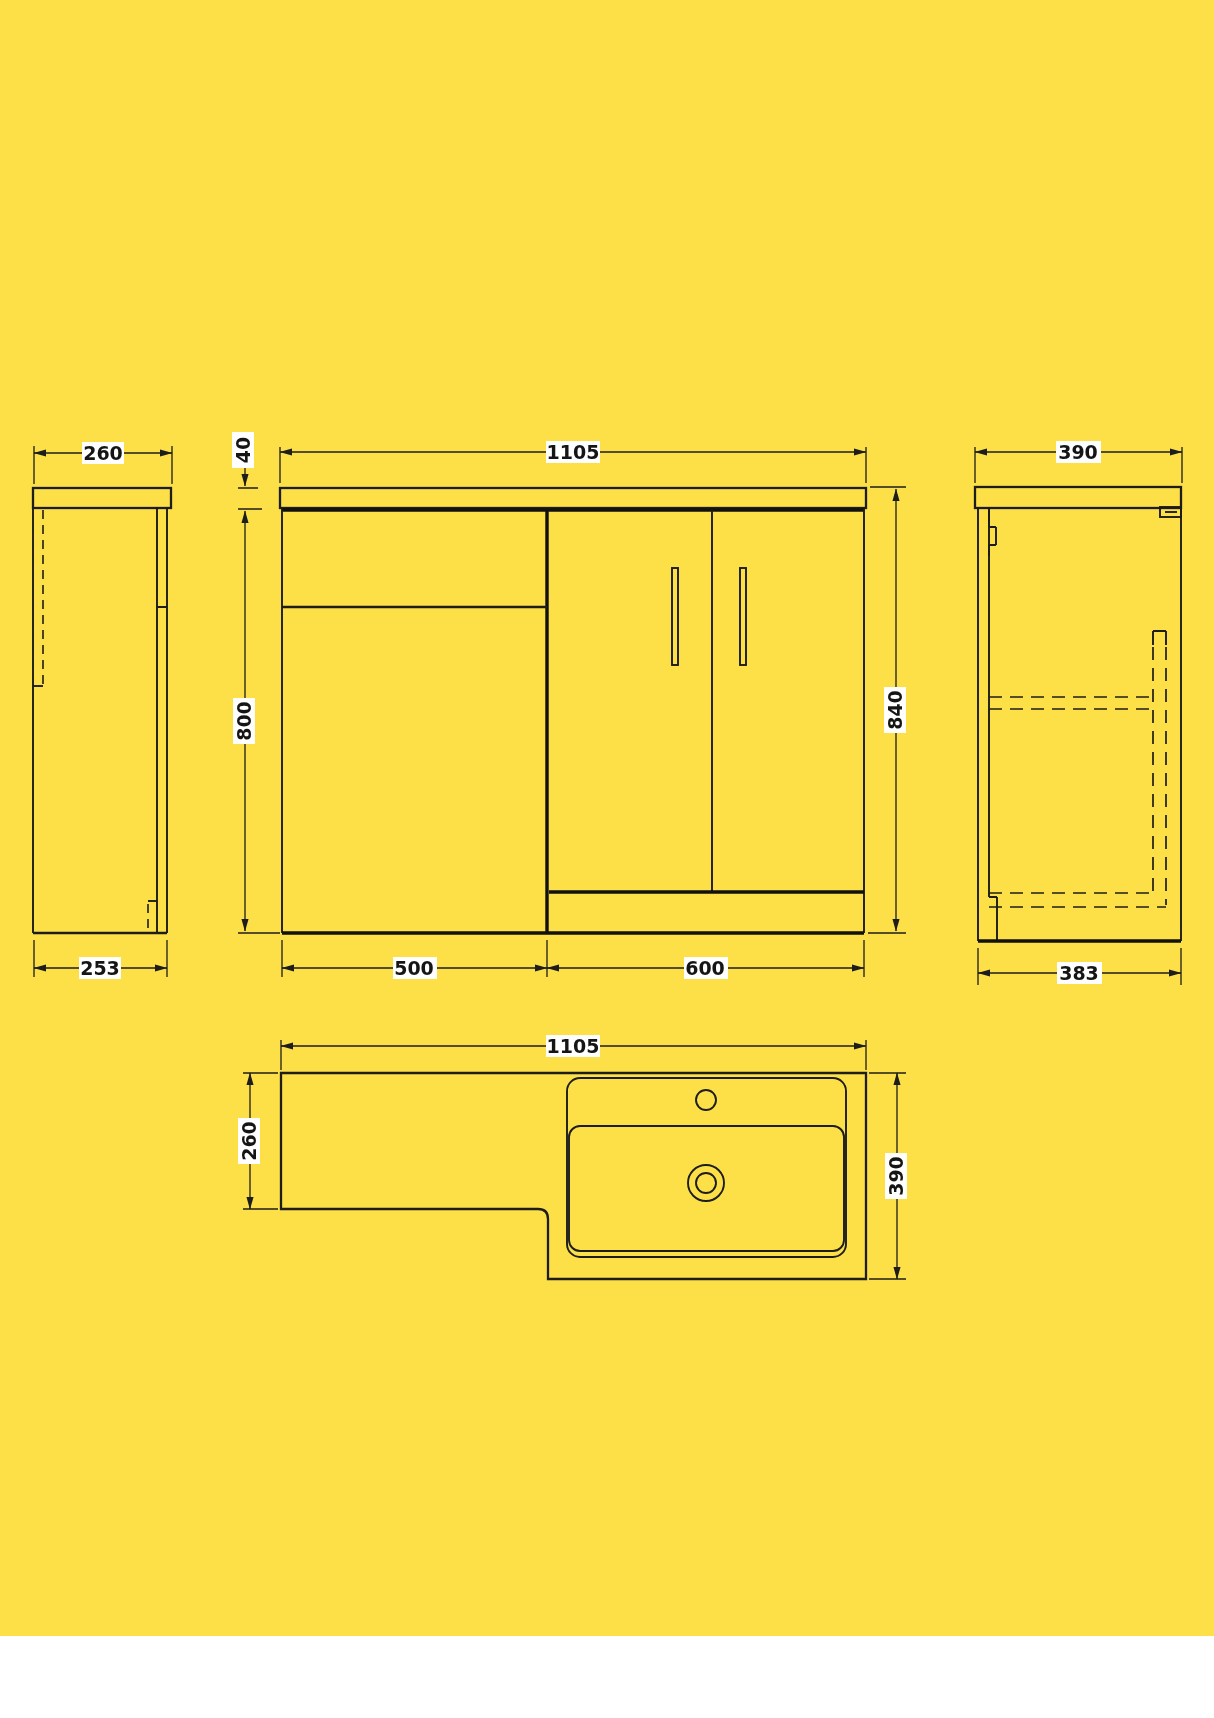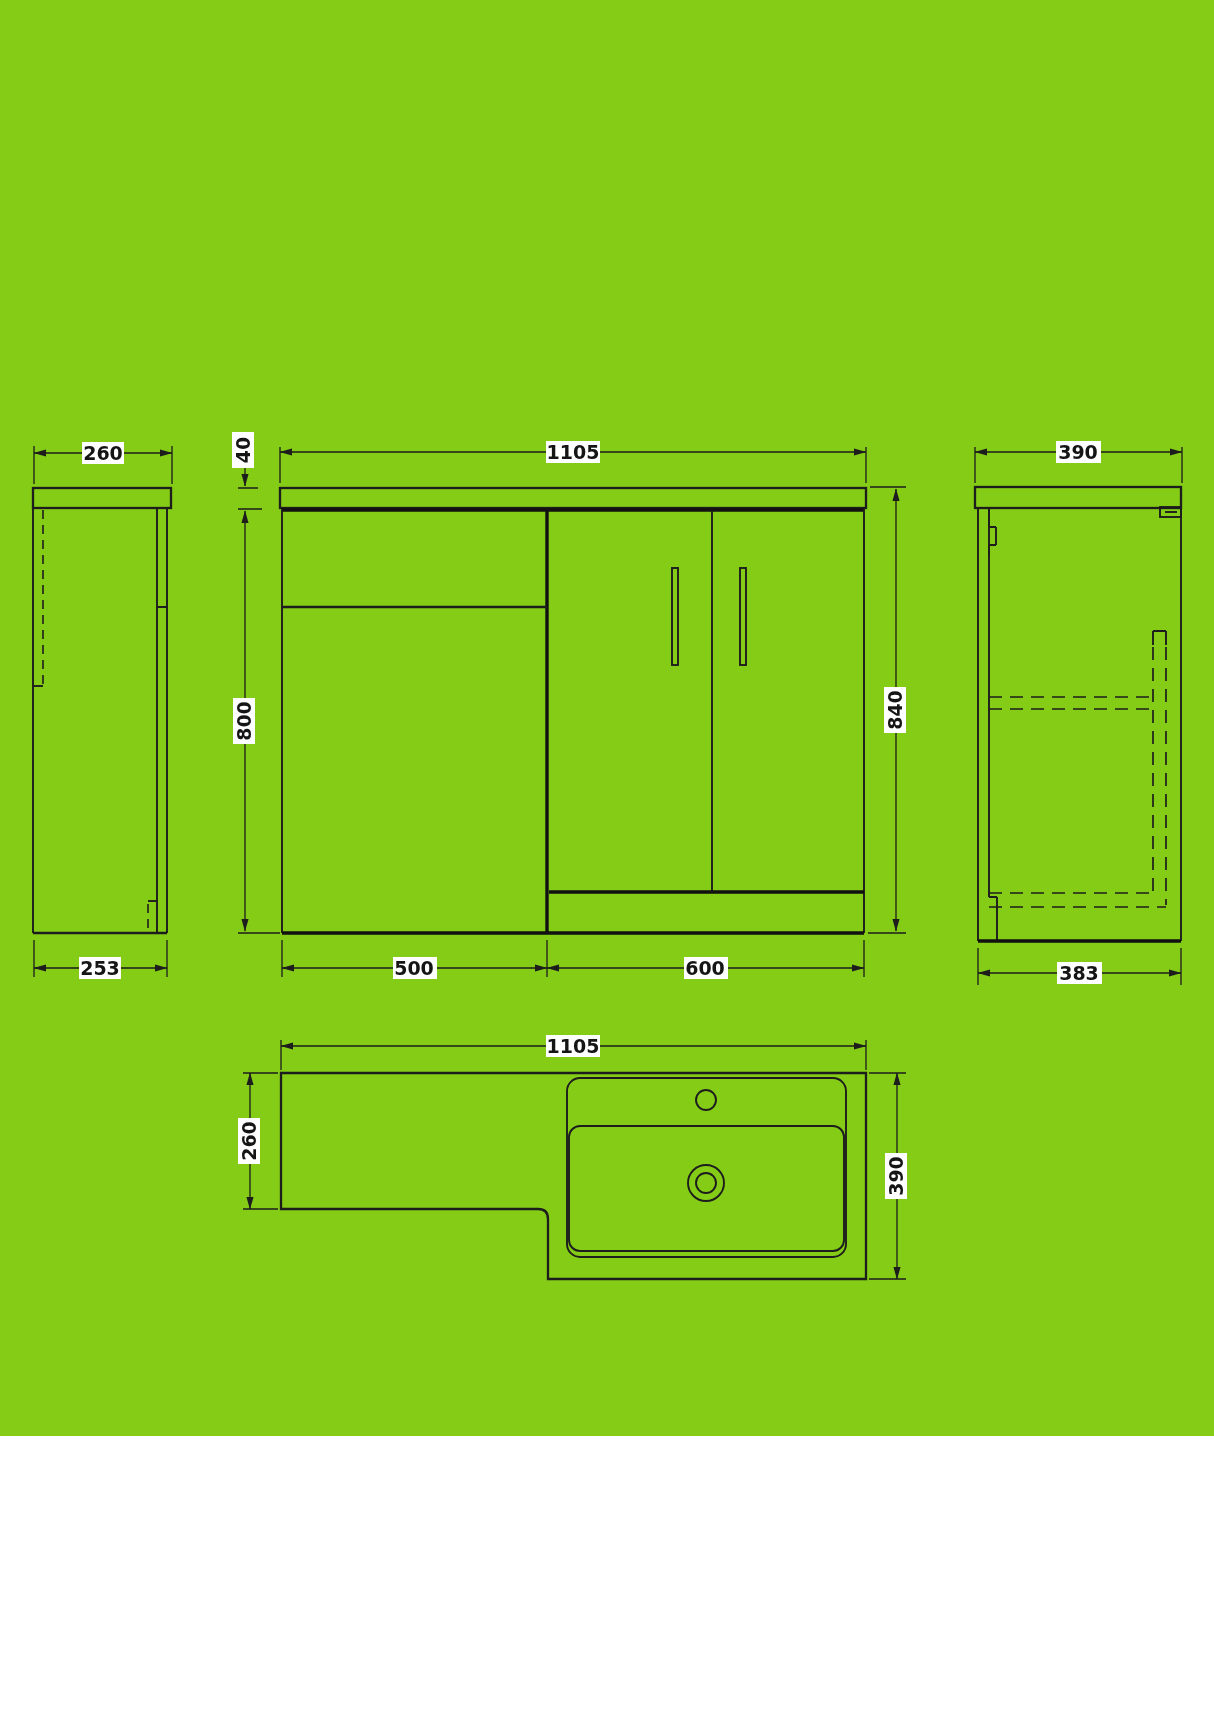--- a/index.html
+++ b/index.html
@@ -1,16 +1,16 @@
 <!DOCTYPE html>
 <html><head>
 <meta charset="utf-8">
 <style>
   html,body{margin:0;padding:0;background:#ffffff;}
-  .page{position:relative;width:1214px;height:1436px;background:#84cc16;overflow:hidden;
+  .page{position:relative;width:1214px;height:1636px;background:#fde047;overflow:hidden;
         font-family:"DejaVu Sans","Liberation Sans",sans-serif;}
   svg{display:block;}
   .dim-text{font-family:"DejaVu Sans","Liberation Sans",sans-serif;
             font-size:19px;font-weight:700;fill:#151515;text-anchor:middle;}
   .thin{stroke:#1d1d1d;stroke-width:1.3;fill:none;}
   .line{stroke:#1d1d1d;stroke-width:1.9;fill:none;}
   .bold{stroke:#111111;stroke-width:3.4;fill:none;}
   .mid{stroke:#1d1d1d;stroke-width:2.3;fill:none;}
   .dash{stroke:#1d1d1d;stroke-width:1.6;fill:none;stroke-dasharray:9 6;}
   .dash2{stroke:#1d1d1d;stroke-width:1.7;fill:none;stroke-dasharray:13 8;}

